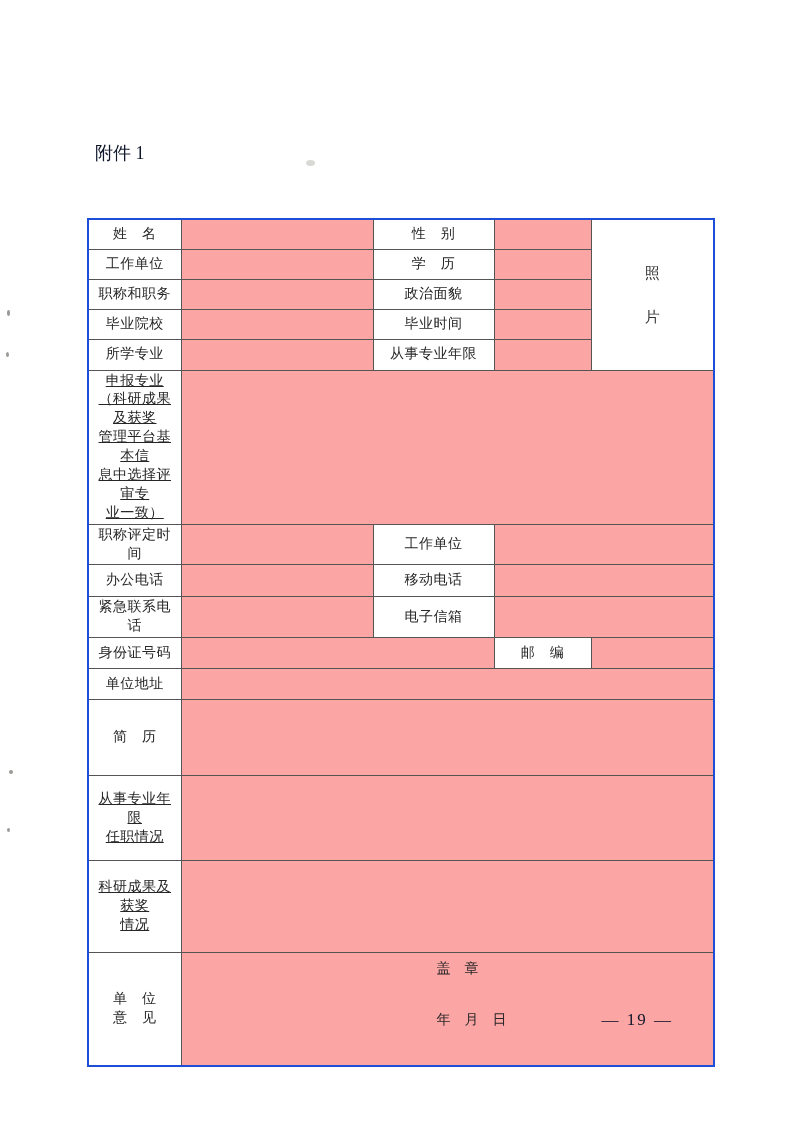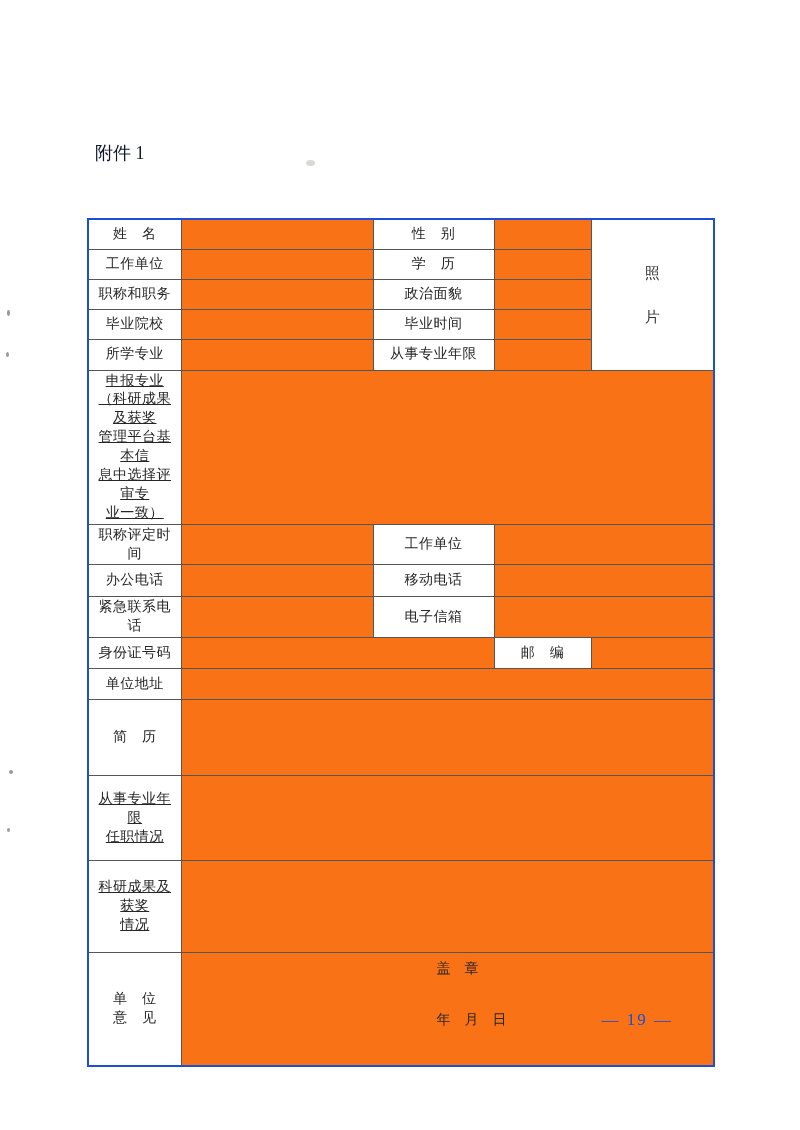--- a/index.html
+++ b/index.html
@@ -37,39 +37,39 @@
     border: 1px solid #555;
     font-size: 14px;
     color: #262626;
     text-align: center;
     vertical-align: middle;
     padding: 1px 3px;
     line-height: 1.35;
   }
   td.label-cell { letter-spacing: 0.5px; }
   td.small-label { font-size: 13px; padding: 1px 0; line-height: 19px; text-decoration: underline; }
-  td.value-cell { background: #f97316; }
+  td.value-cell { background: #fca5a5; }
 
   .photo-box {
     display: flex; flex-direction: column;
     align-items: center; justify-content: center;
     gap: 24px; height: 100%;
     font-size: 15px; color: #333;
   }
 
   td.opinion-value { position: relative; }
   .stamp-block {
     position: absolute; left: 48%; bottom: 3px;
     text-align: left; font-size: 14px; line-height: 17px;
     color: #262626; white-space: pre;
   }
 
   .page-number {
     position: absolute; top: 1010px; right: 127px;
-    font-size: 17px; color: #1d4ed8;
+    font-size: 17px; color: #0f172a;
     font-family: "Liberation Serif", serif;
     letter-spacing: 2px;
   }
 
   .speck {
     position: absolute; background: #9a9a96;
     border-radius: 50%;
   }
   .speck.s1 { left: 7px;  top: 310px; width: 3px; height: 6px; }
   .speck.s2 { left: 6px;  top: 352px; width: 3px; height: 5px; }

